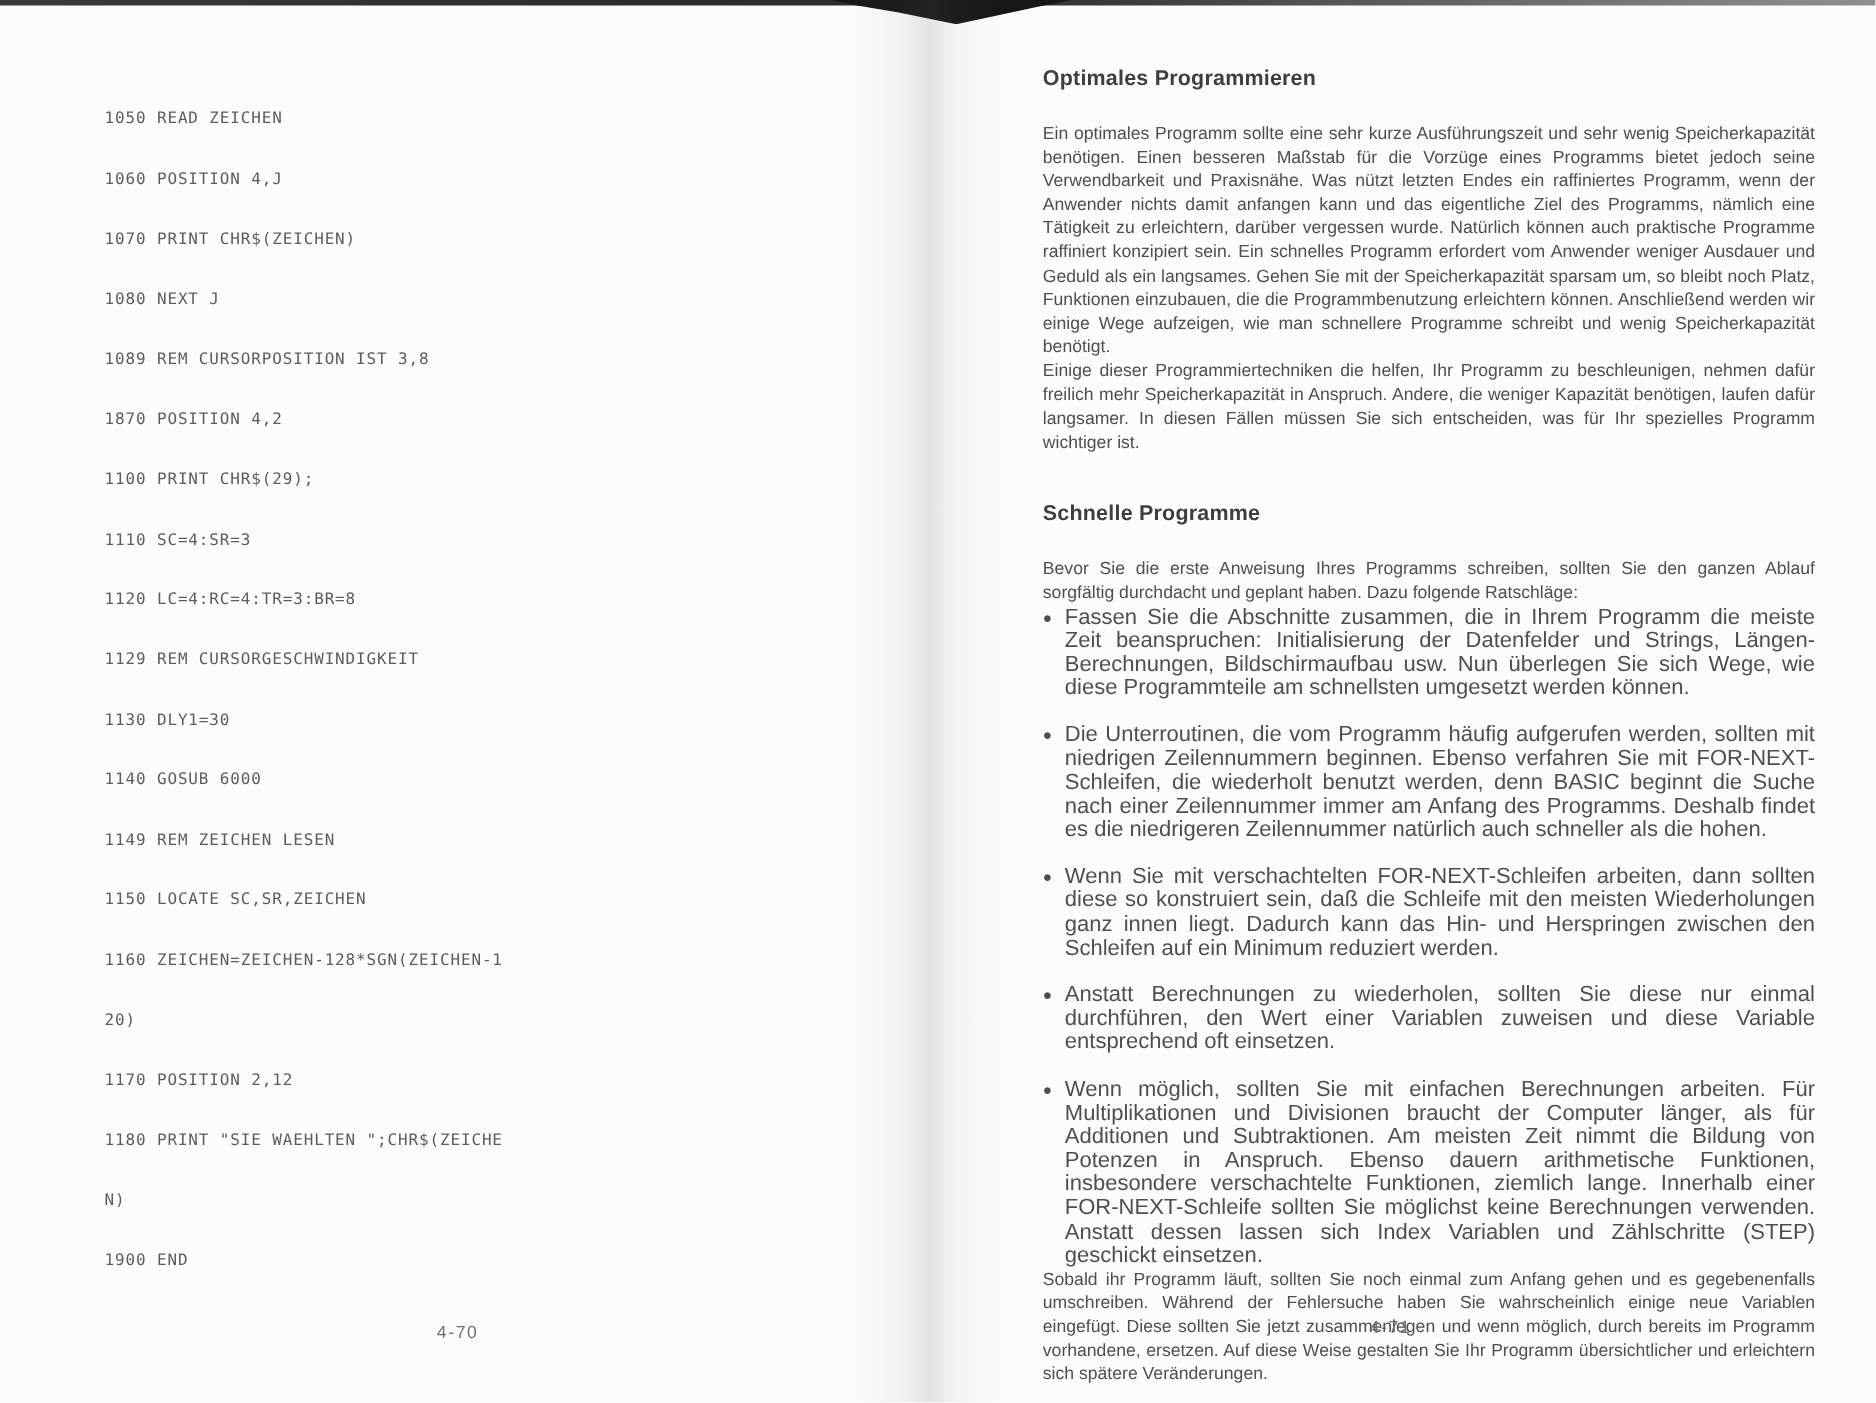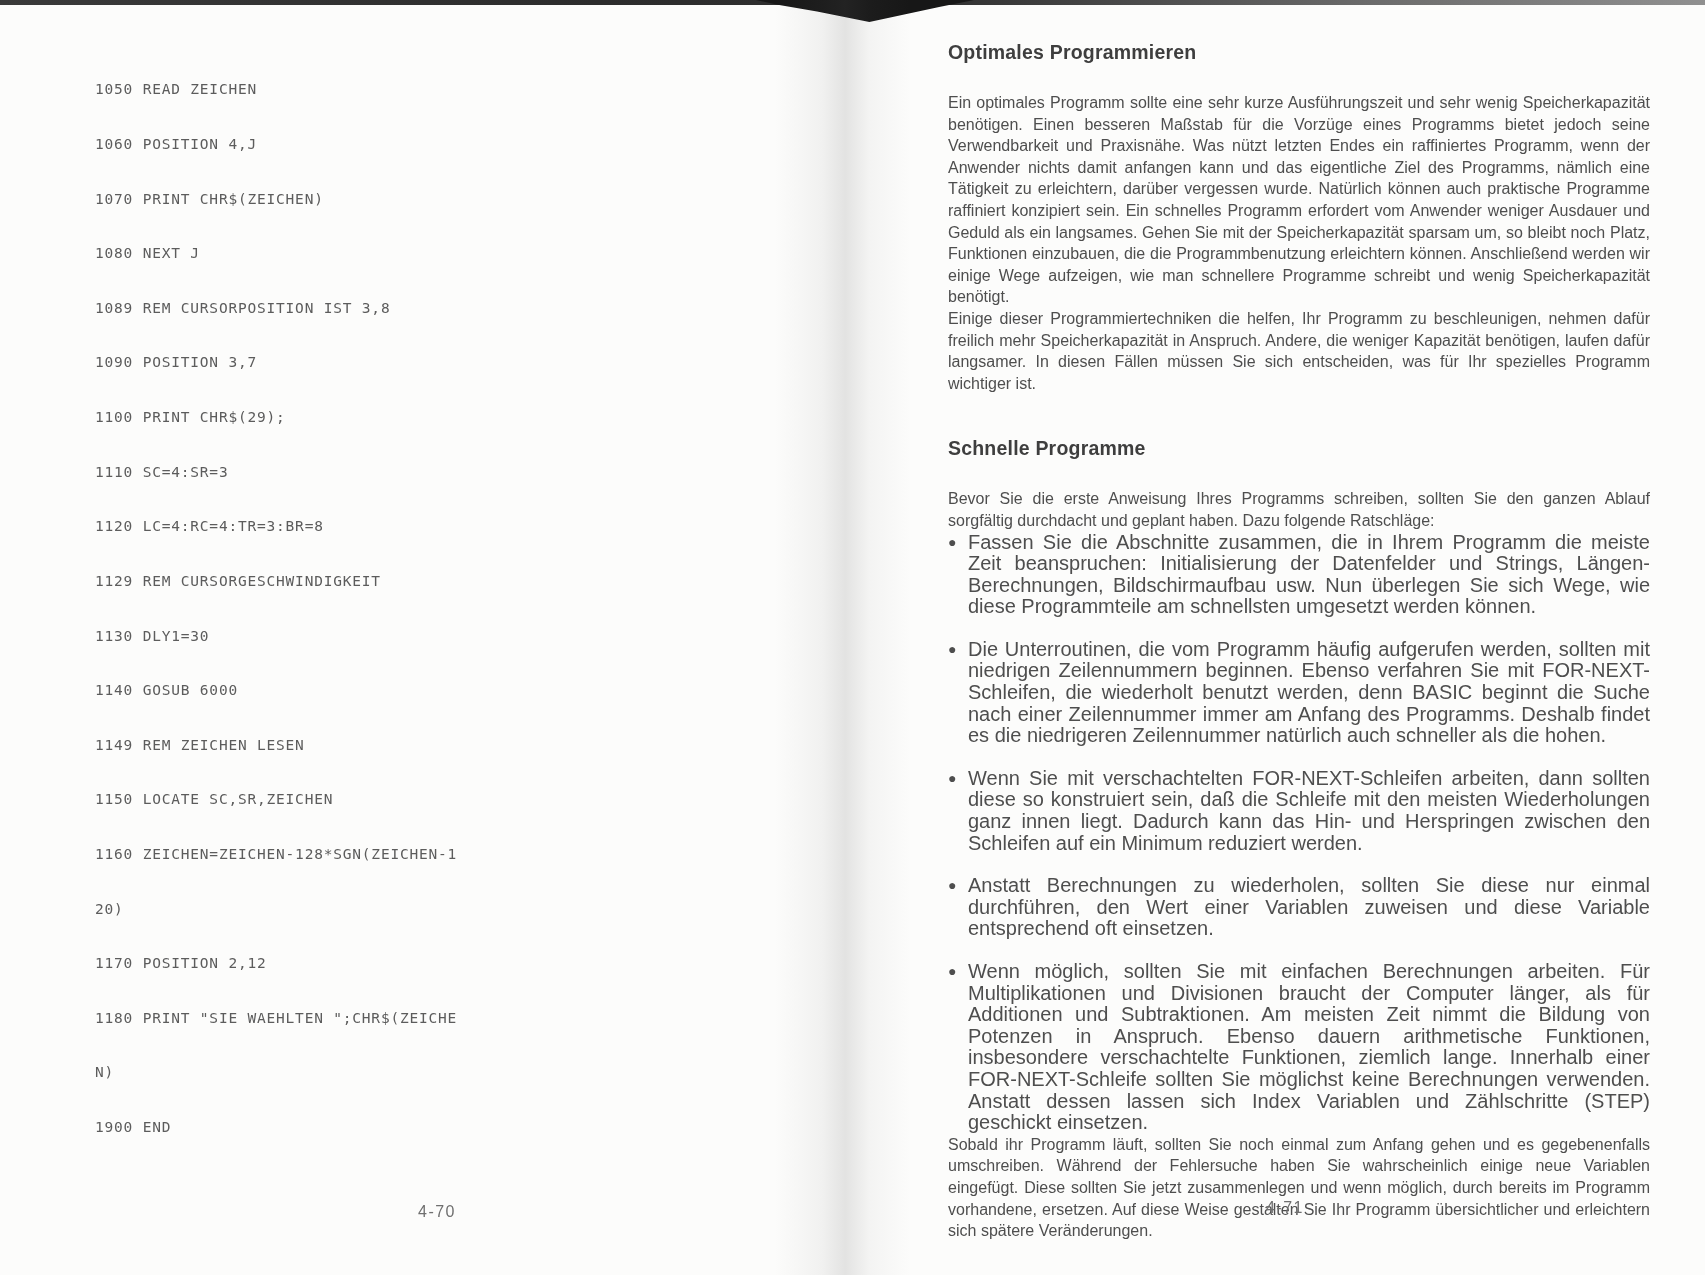--- a/index.html
+++ b/index.html
@@ -43,20 +43,21 @@
       rgba(110,110,110,0.08) 35%,
       rgba(95,95,95,0.16) 52%,
       rgba(110,110,110,0.06) 70%,
       rgba(110,110,110,0) 100%);
   }
 
   
   .page-col {
     position: absolute;
     color: #4d4d4d;
+    margin-top: 19px;
   }
   #left-col  { left: 95px;  top: 44px; width: 662px; }
   #right-col { left: 948px; top: 40px; width: 702px; }
 
   .code-block {
     font-family: "DejaVu Sans Mono", "Liberation Mono", monospace;
     font-size: 14.5px;
     line-height: 18.2px;
     letter-spacing: 0.8px;
     color: #5c5c5c;
@@ -98,21 +99,20 @@
     flex: 1;
     font-size: 20px;
     line-height: 21.6px;
     text-align: justify;
     color: #4e4e4e;
   }
 
   .page-number {
     position: absolute;
     width: 80px;
-    text-align: center;
     font-size: 16px;
     letter-spacing: 1.5px;
     color: #6f6f6f;
   }
   #pn-left  { left: 397px;  top: 1203px; }
   #pn-right { left: 1245px; top: 1199px; }
 </style>
 </head>
 <body>
 
@@ -120,21 +120,21 @@
 <div class="gutter-wedge"></div>
 <div class="gutter-shadow"></div>
 
 <div id="left-col" class="page-col">
   <div class="code-block">
     <div>1050 READ ZEICHEN</div>
     <div>1060 POSITION 4,J</div>
     <div>1070 PRINT CHR$(ZEICHEN)</div>
     <div>1080 NEXT J</div>
     <div>1089 REM CURSORPOSITION IST 3,8</div>
-    <div>1090 POSITION 3,7</div>
+    <div>1870 POSITION 4,2</div>
     <div>1100 PRINT CHR$(29);</div>
     <div>1110 SC=4:SR=3</div>
     <div>1120 LC=4:RC=4:TR=3:BR=8</div>
     <div>1129 REM CURSORGESCHWINDIGKEIT</div>
     <div>1130 DLY1=30</div>
     <div>1140 GOSUB 6000</div>
     <div>1149 REM ZEICHEN LESEN</div>
     <div>1150 LOCATE SC,SR,ZEICHEN</div>
     <div>1160 ZEICHEN=ZEICHEN-128*SGN(ZEICHEN-1</div>
     <div>20)</div>

